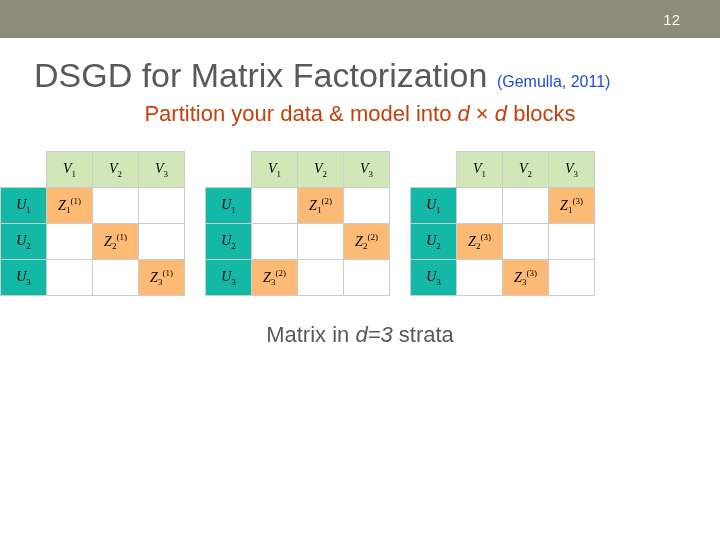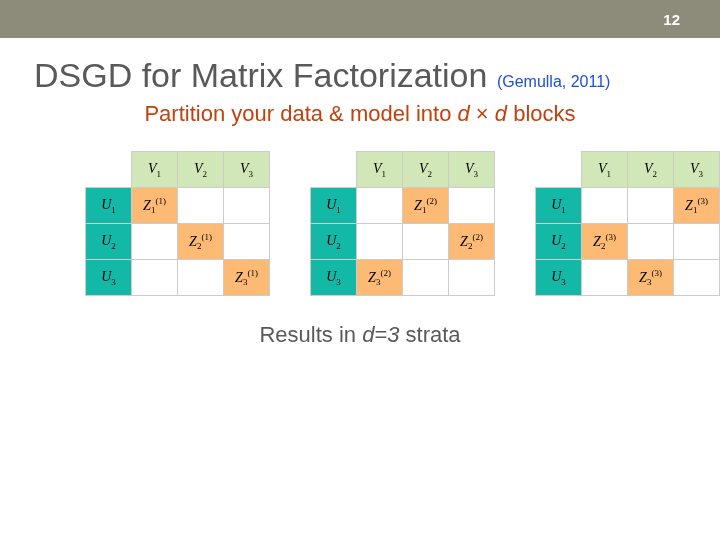--- a/index.html
+++ b/index.html
@@ -8,21 +8,21 @@
     font-family: Arial, Helvetica, sans-serif;
     background: #fff;
     overflow: hidden;
   }
   .header-bar {
     width: 100%; height: 38px;
     background: #8d8c7a;
     color: #fff;
     display: flex; justify-content: flex-end; align-items: center;
     padding-right: 40px;
-    font-weight: bold;
+    font-weight: normal;
     font-size: 15px;
   }
   .title {
     margin: 18px 0 6px 34px;
     color: #595959;
     font-size: 34px;
     font-weight: normal;
   }
   .citation {
     font-size: 16px;
@@ -30,22 +30,22 @@
     font-weight: normal;
   }
   .subtitle {
     text-align: center;
     color: #c2410c;
     font-size: 22px;
   }
   .subtitle em { font-style: italic; }
   .diagrams {
     display: flex;
-    justify-content: flex-end;
-    gap: 40px;
+    justify-content: flex-start;
+    gap: 20px;
     margin: 24px 0 12px 0;
   }
   .dtable {
     border-collapse: collapse;
   }
   .dtable td {
     width: 46px; height: 36px;
     border: 1px solid #ccc;
     text-align: center;
     font-family: "Times New Roman", serif;
@@ -173,18 +173,18 @@
       <td></td>
       <td class="zcell"><i>Z</i><span class="sub">3</span><span class="sup">(3)</span></td>
       <td></td>
     </tr>
   </tbody>
     </table>
 
 </div>
 
 <div class="results">
-  <span>Results in </span><em>d=3</em><span> strata</span>
+  <span>Matrix in </span><em>d=3</em><span> strata</span>
 </div>
 
 <div class="process">
   <br>
 </div>
 
 </body></html>

